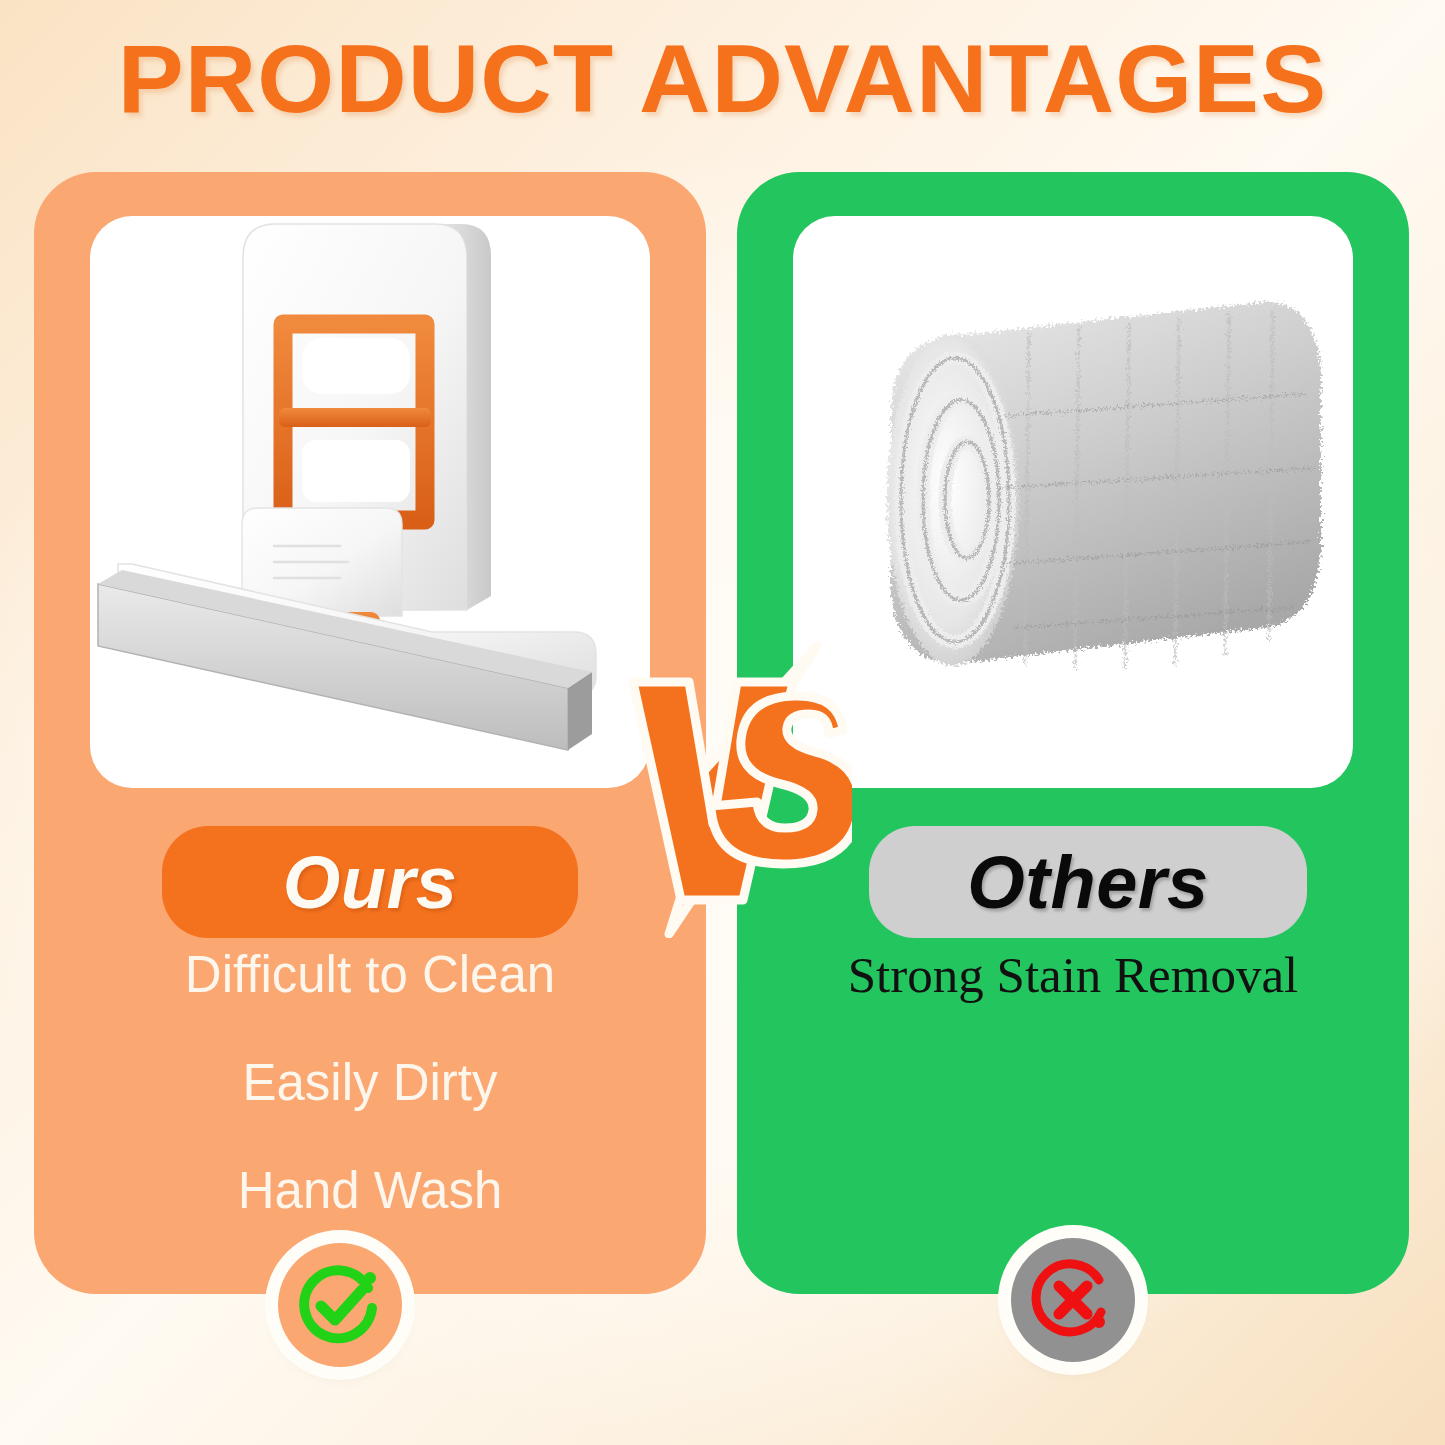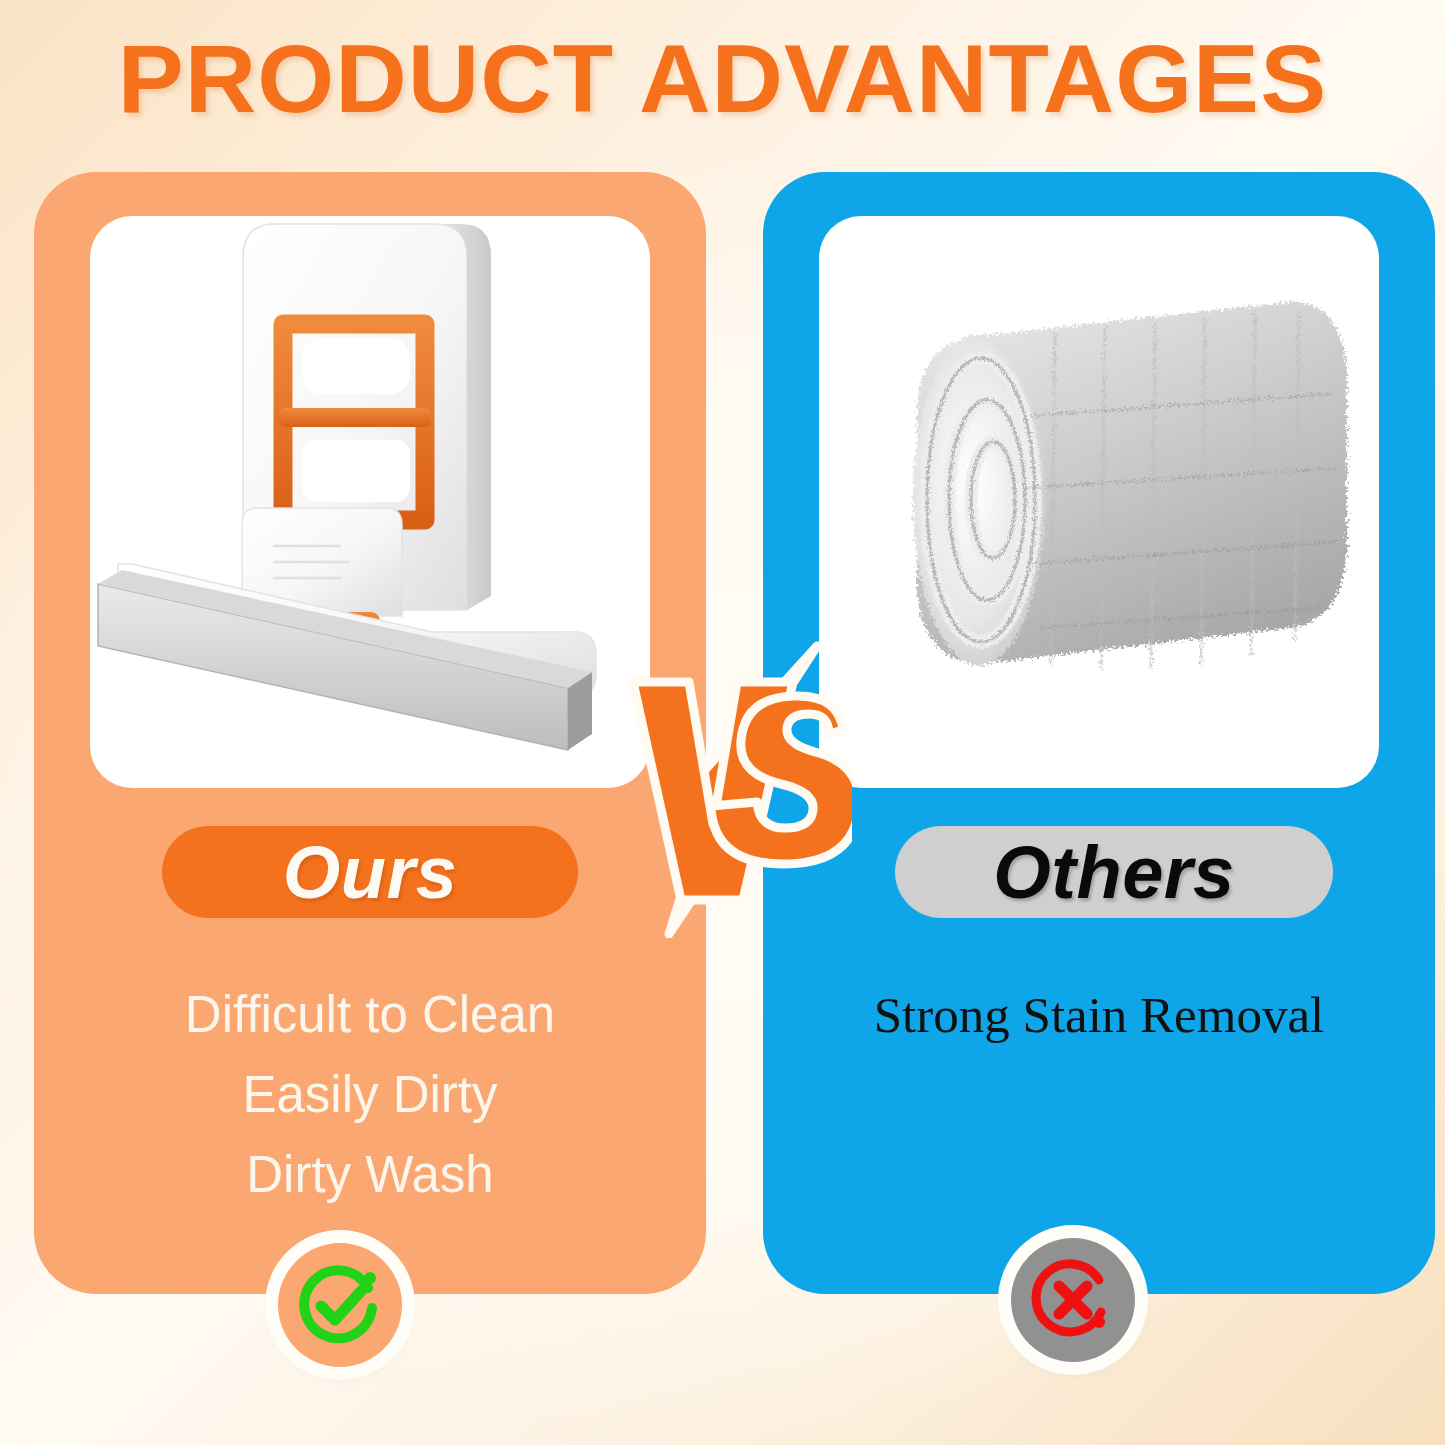--- a/index.html
+++ b/index.html
@@ -30,38 +30,38 @@
 
   
   .panel {
     position:absolute;
     top:172px;
     width:672px;
     height:1122px;
     border-radius:62px;
   }
   .panel-ours  { left:34px;  background:#fba771; }
-  .panel-others{ left:763px; background:#0ea5e9; }
+  .panel-others{ left:737px; background:#22c55e; }
 
   .photo {
     position:absolute;
     top:44px;
     left:56px;
     right:56px;
     height:572px;
     background:#ffffff;
     border-radius:42px;
     overflow:hidden;
   }
 
   
   .pill {
     position:absolute;
     top:654px;
-    height:92px;
+    height:112px;
     border-radius:46px;
     display:flex; align-items:center; justify-content:center;
     font-size:74px;
     font-weight:bold;
     font-style:italic;
     letter-spacing:0.5px;
   }
   .pill-ours {
     left:128px; width:416px;
     background:#f4711d;
@@ -74,23 +74,22 @@
     color:#0a0a0a;
     text-shadow:2px 3px 3px rgba(60,60,60,0.30);
   }
 
   
   .features {
     position:absolute;
     left:22px; right:22px;
     top:775px;
     display:flex; flex-direction:column;
-    gap:24px;
+    gap:52px;
     text-align:center;
-    margin-top:40px;
   }
   .feat { font-size:51px; line-height:1.1; }
   .features-ours .feat   { color:#fdf6ec; }
   .features-others .feat { color:#111111;font-family:Liberation Serif, serif; }
 
   
   .badge {
     position:absolute;
     width:124px; height:124px;
     border-radius:50%;
@@ -165,21 +164,21 @@
         <path d="M478 472 l24 -16 l0 62 l-24 16 z" fill="#9c9c9c"></path>
         <path d="M8 368 l24 -14 l470 102 l-24 16 z" fill="#d9d9d9"></path>
       </svg>
     </div>
 
     <div class="pill pill-ours">Ours</div>
 
     <div class="features features-ours">
       <div class="feat">Difficult to Clean</div>
       <div class="feat">Easily Dirty</div>
-      <div class="feat">Dirty Wash</div>
+      <div class="feat">Hand Wash</div>
     </div>
   </div>
 
   <div class="panel panel-others">
 
     <div class="photo">
       <svg viewBox="0 0 560 572" width="100%" height="100%">
         <defs>
           <linearGradient id="towelBody" x1="0.1" y1="0" x2="0.6" y2="1">
             <stop offset="0%" stop-color="#e9e9e9"></stop>

